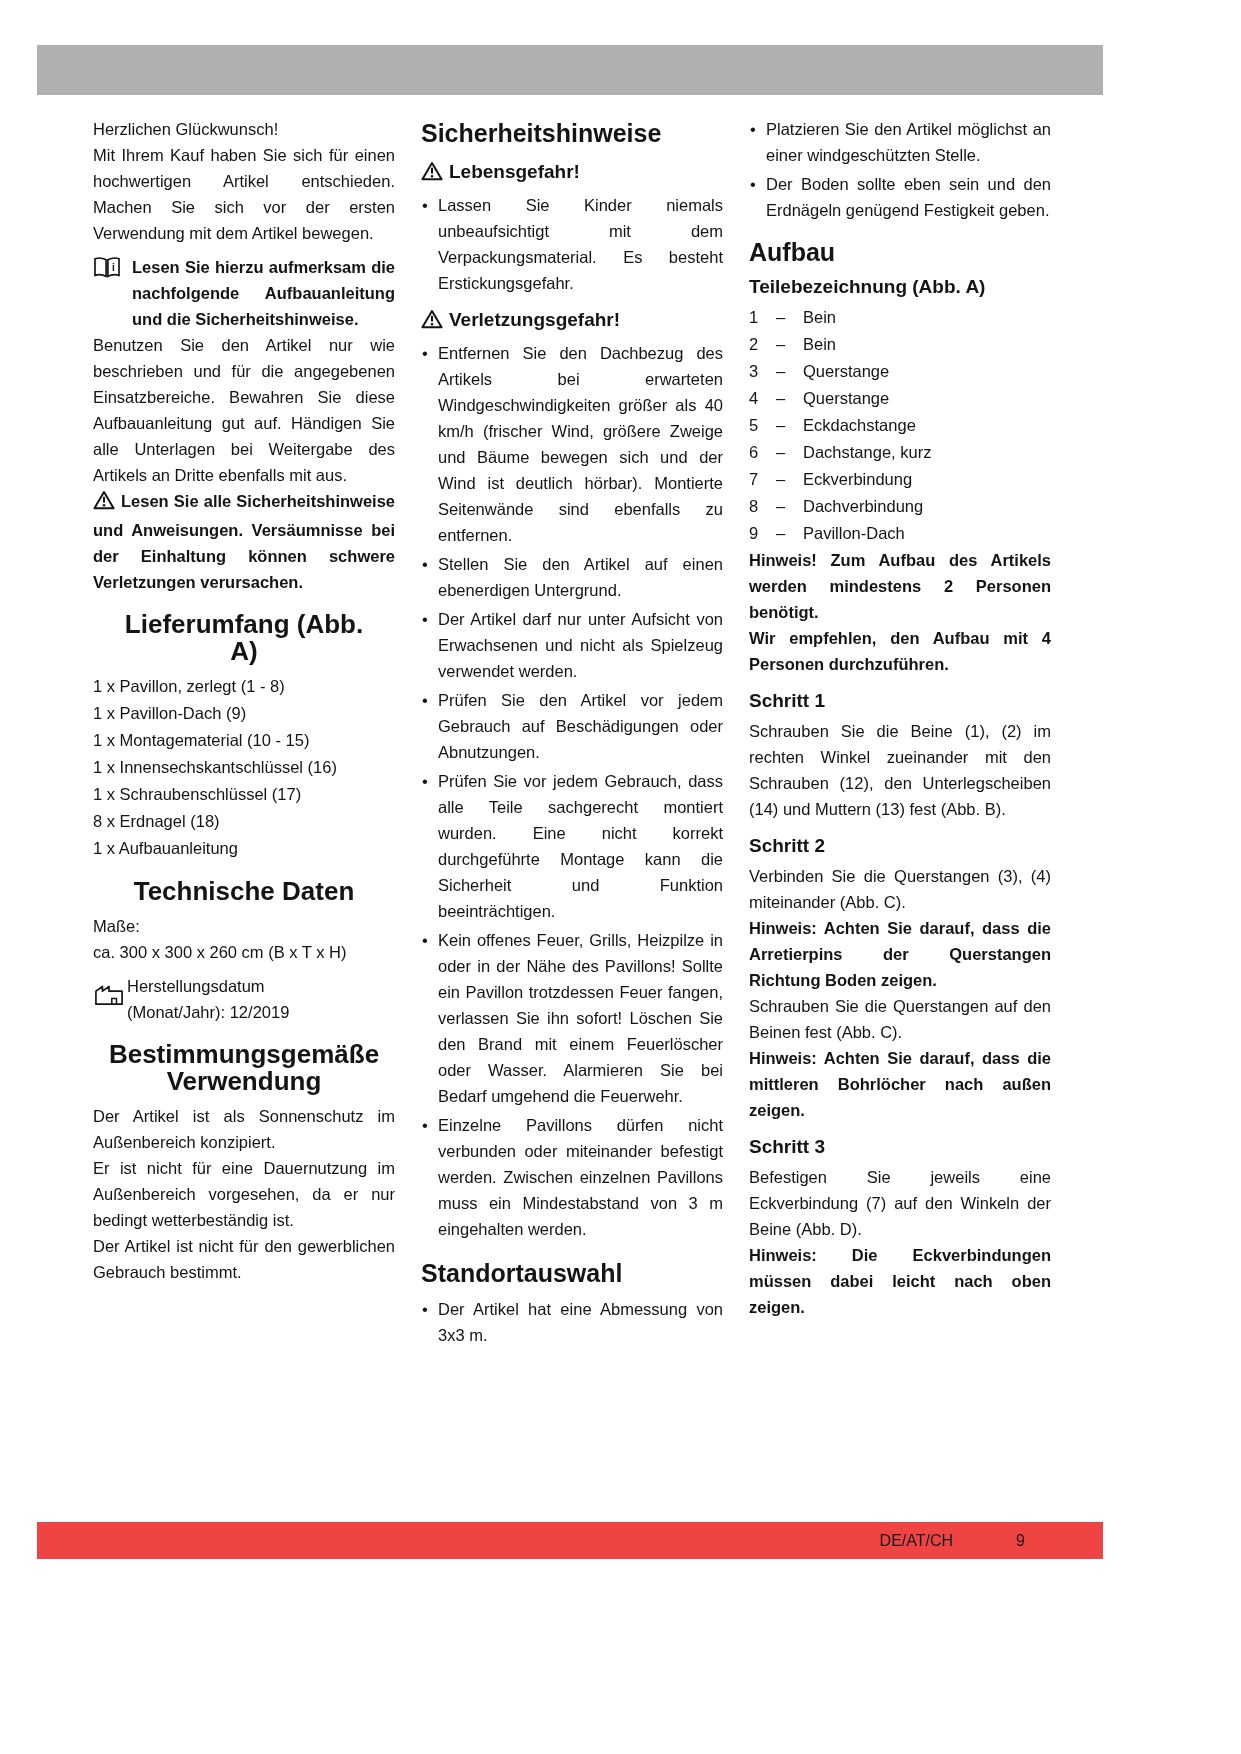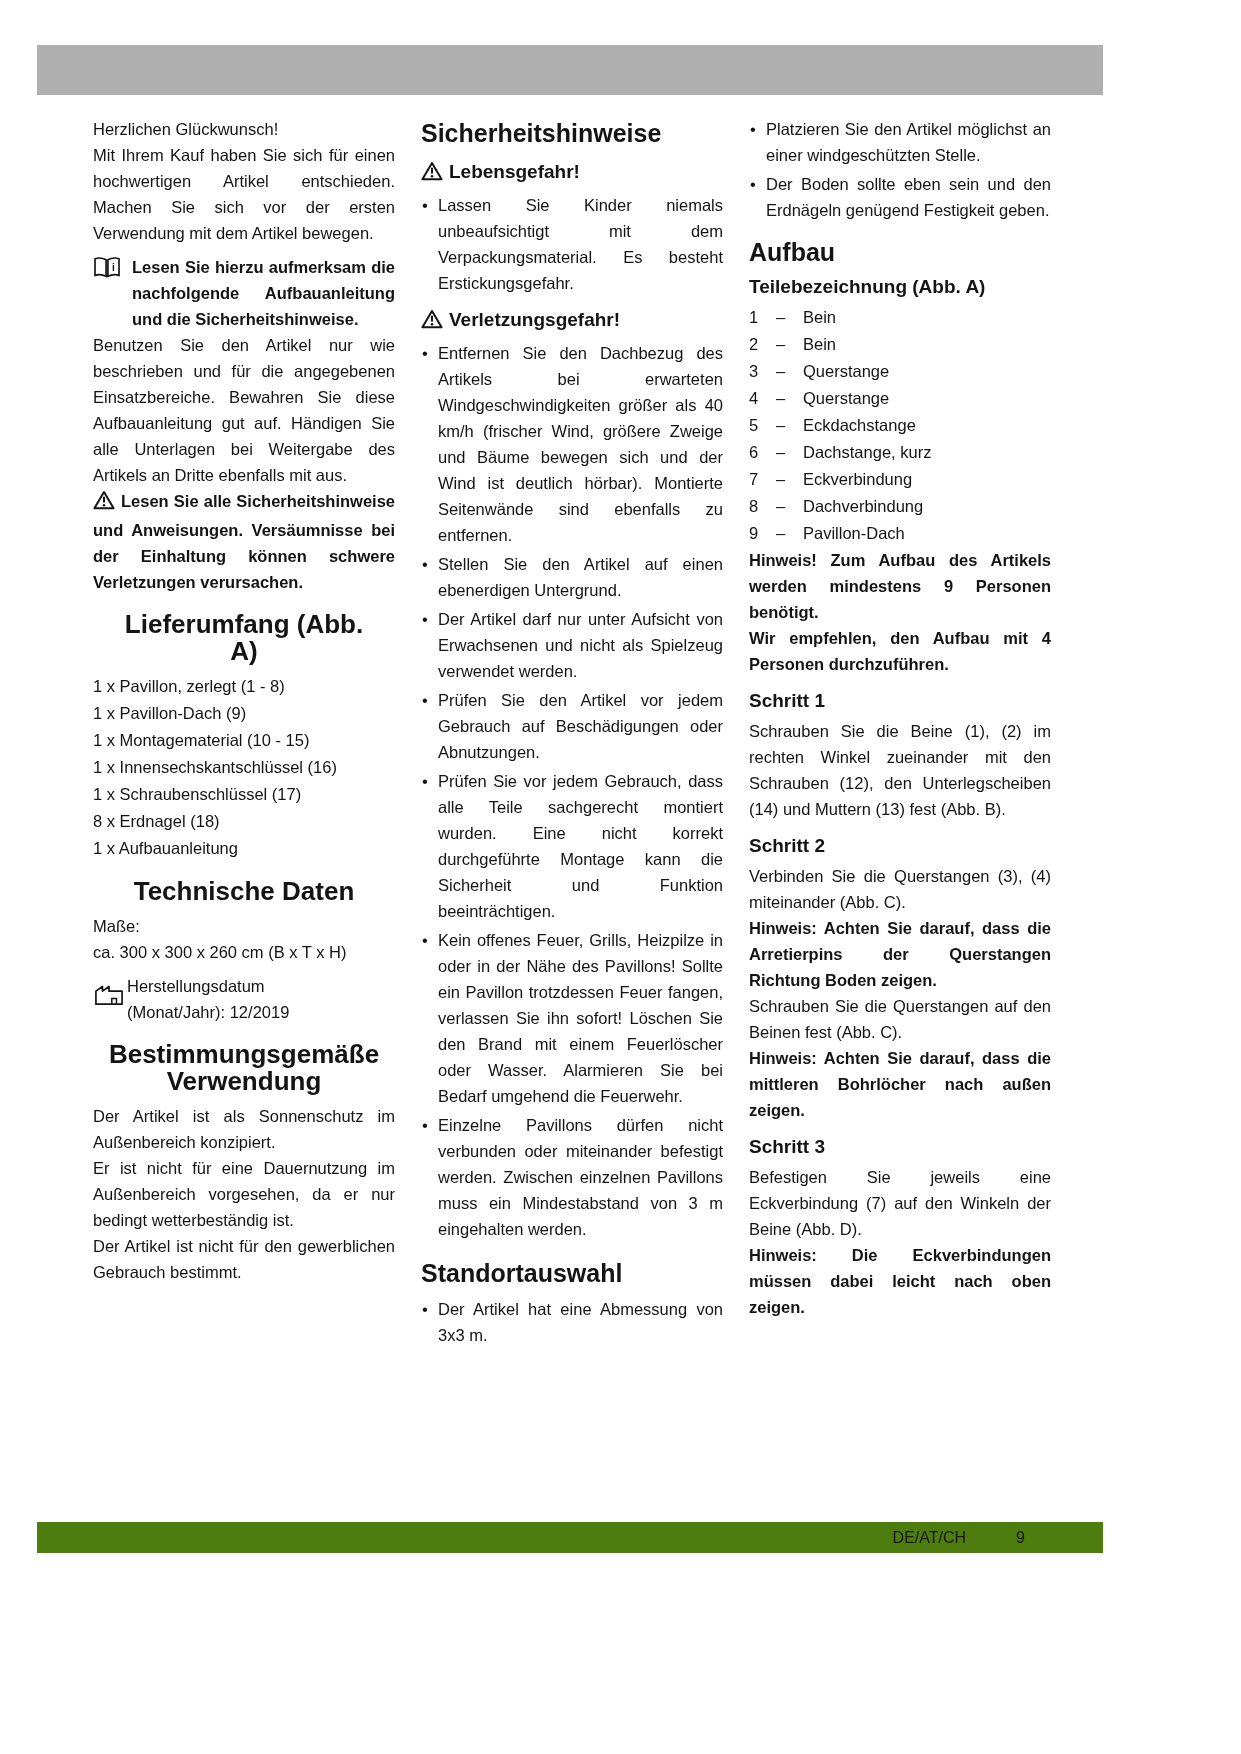--- a/index.html
+++ b/index.html
@@ -3,22 +3,22 @@
 <meta charset="utf-8">
 <style>
   * { margin:0; padding:0; box-sizing:border-box; }
   html,body { background:#ffffff; }
   body {
     width:1241px; height:1754px; position:relative; overflow:hidden;
     font-family:"Liberation Sans", sans-serif; color:#141414;
   }
   .top-bar { position:absolute; left:37px; top:45px; width:1066px; height:50px; background:#b0b0b0; }
   .bottom-bar {
-    position:absolute; left:37px; top:1522px; width:1066px; height:31px; background:#4d7c0f;
-    display:flex; align-items:center; justify-content:flex-end; padding-right:78px; gap:50px;
+    position:absolute; left:37px; top:1522px; width:1066px; height:37px; background:#ef4444;
+    display:flex; align-items:center; justify-content:flex-end; padding-right:78px; gap:63px;
     font-size:16px; color:#1a1a1a;
   }
   .content {
     position:absolute; left:93px; top:116px; width:958px;
     display:grid; grid-template-columns:1fr 1fr 1fr; column-gap:26px;
   }
   .col { font-size:16.5px; line-height:26px; text-align:justify; hyphens:auto; }
   p.body { margin:0; }
   .gap-sm { margin-top:8px; }
   .gap-md { margin-top:14px; }
@@ -203,21 +203,21 @@
             <span class="part-sep">–</span>
             <span>Dachverbindung</span>
           </div>
         <div class="part-row">
             <span class="part-no">9</span>
             <span class="part-sep">–</span>
             <span>Pavillon-Dach</span>
           </div>
       </div>
 
-      <p class="body bold gap-md">Hinweis! Zum Aufbau des Artikels werden mindestens 9 Personen benötigt.</p>
+      <p class="body bold gap-md">Hinweis! Zum Aufbau des Artikels werden mindestens 2 Personen benötigt.</p>
       <p class="body bold gap-sm">Wir empfehlen, den Aufbau mit 4 Personen durchzuführen.</p>
 
       <h3 class="h-sm">Schritt 1</h3>
       <p class="body">Schrauben Sie die Beine (1), (2) im rechten Winkel zueinander mit den Schrauben (12), den Unterlegscheiben (14) und Muttern (13) fest (Abb. B).</p>
 
       <h3 class="h-sm">Schritt 2</h3>
       <p class="body">Verbinden Sie die Querstangen (3), (4) miteinander (Abb. C).</p>
       <p class="body bold">Hinweis: Achten Sie darauf, dass die Arretierpins der Querstangen Richtung Boden zeigen.</p>
       <p class="body">Schrauben Sie die Querstangen auf den Beinen fest (Abb. C).</p>
       <p class="body bold">Hinweis: Achten Sie darauf, dass die mittleren Bohrlöcher nach außen zeigen.</p>

